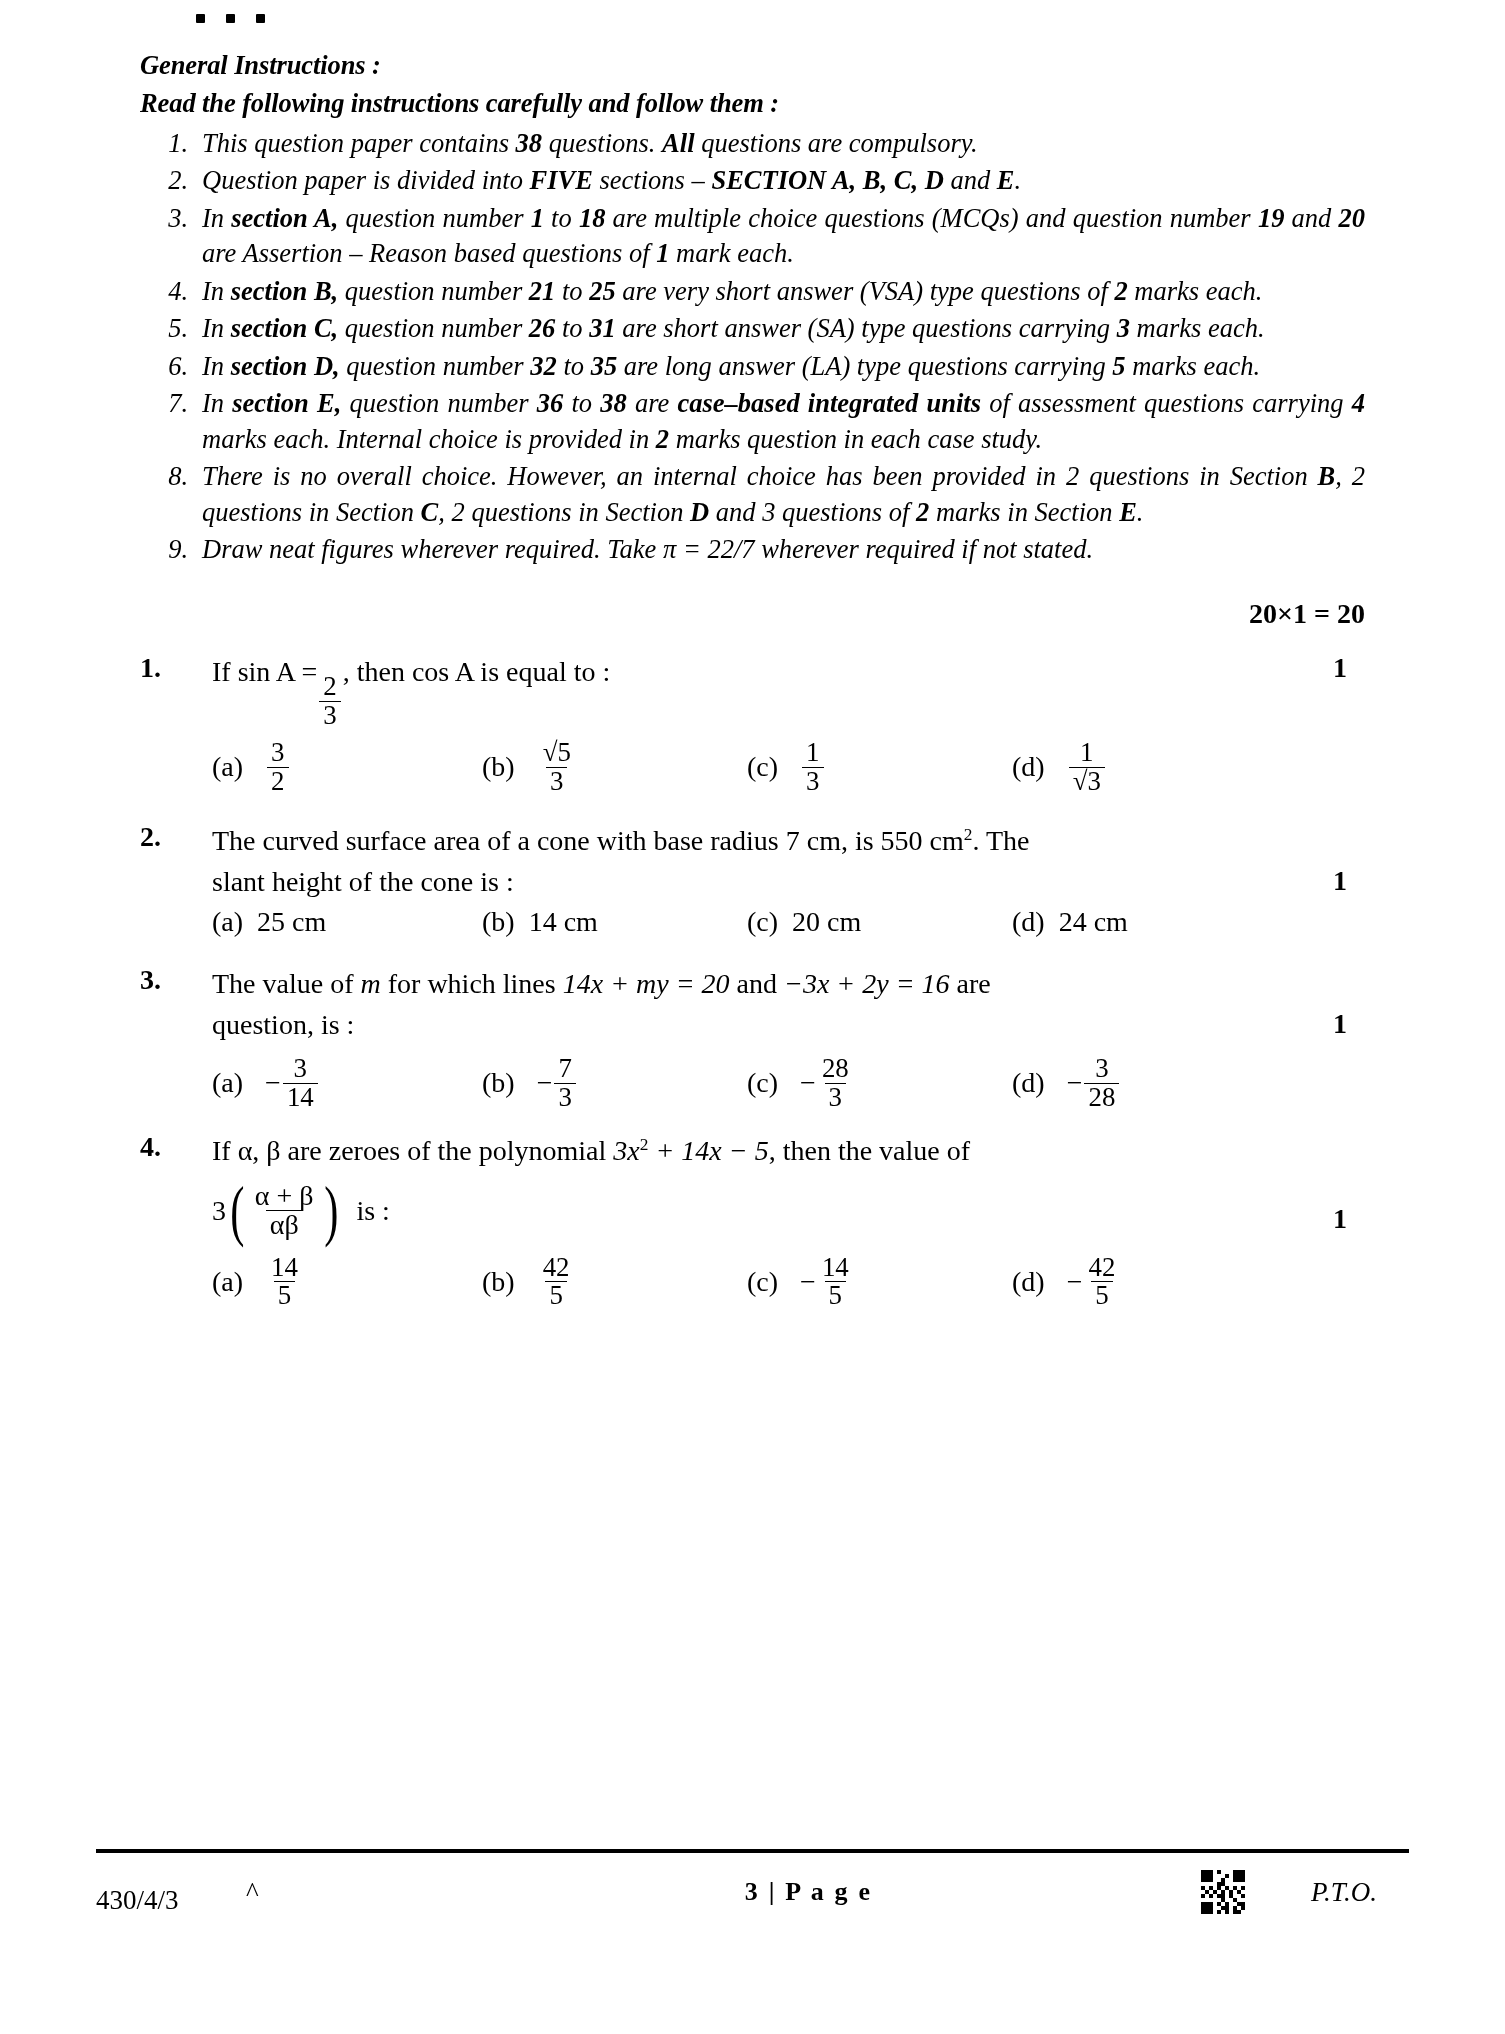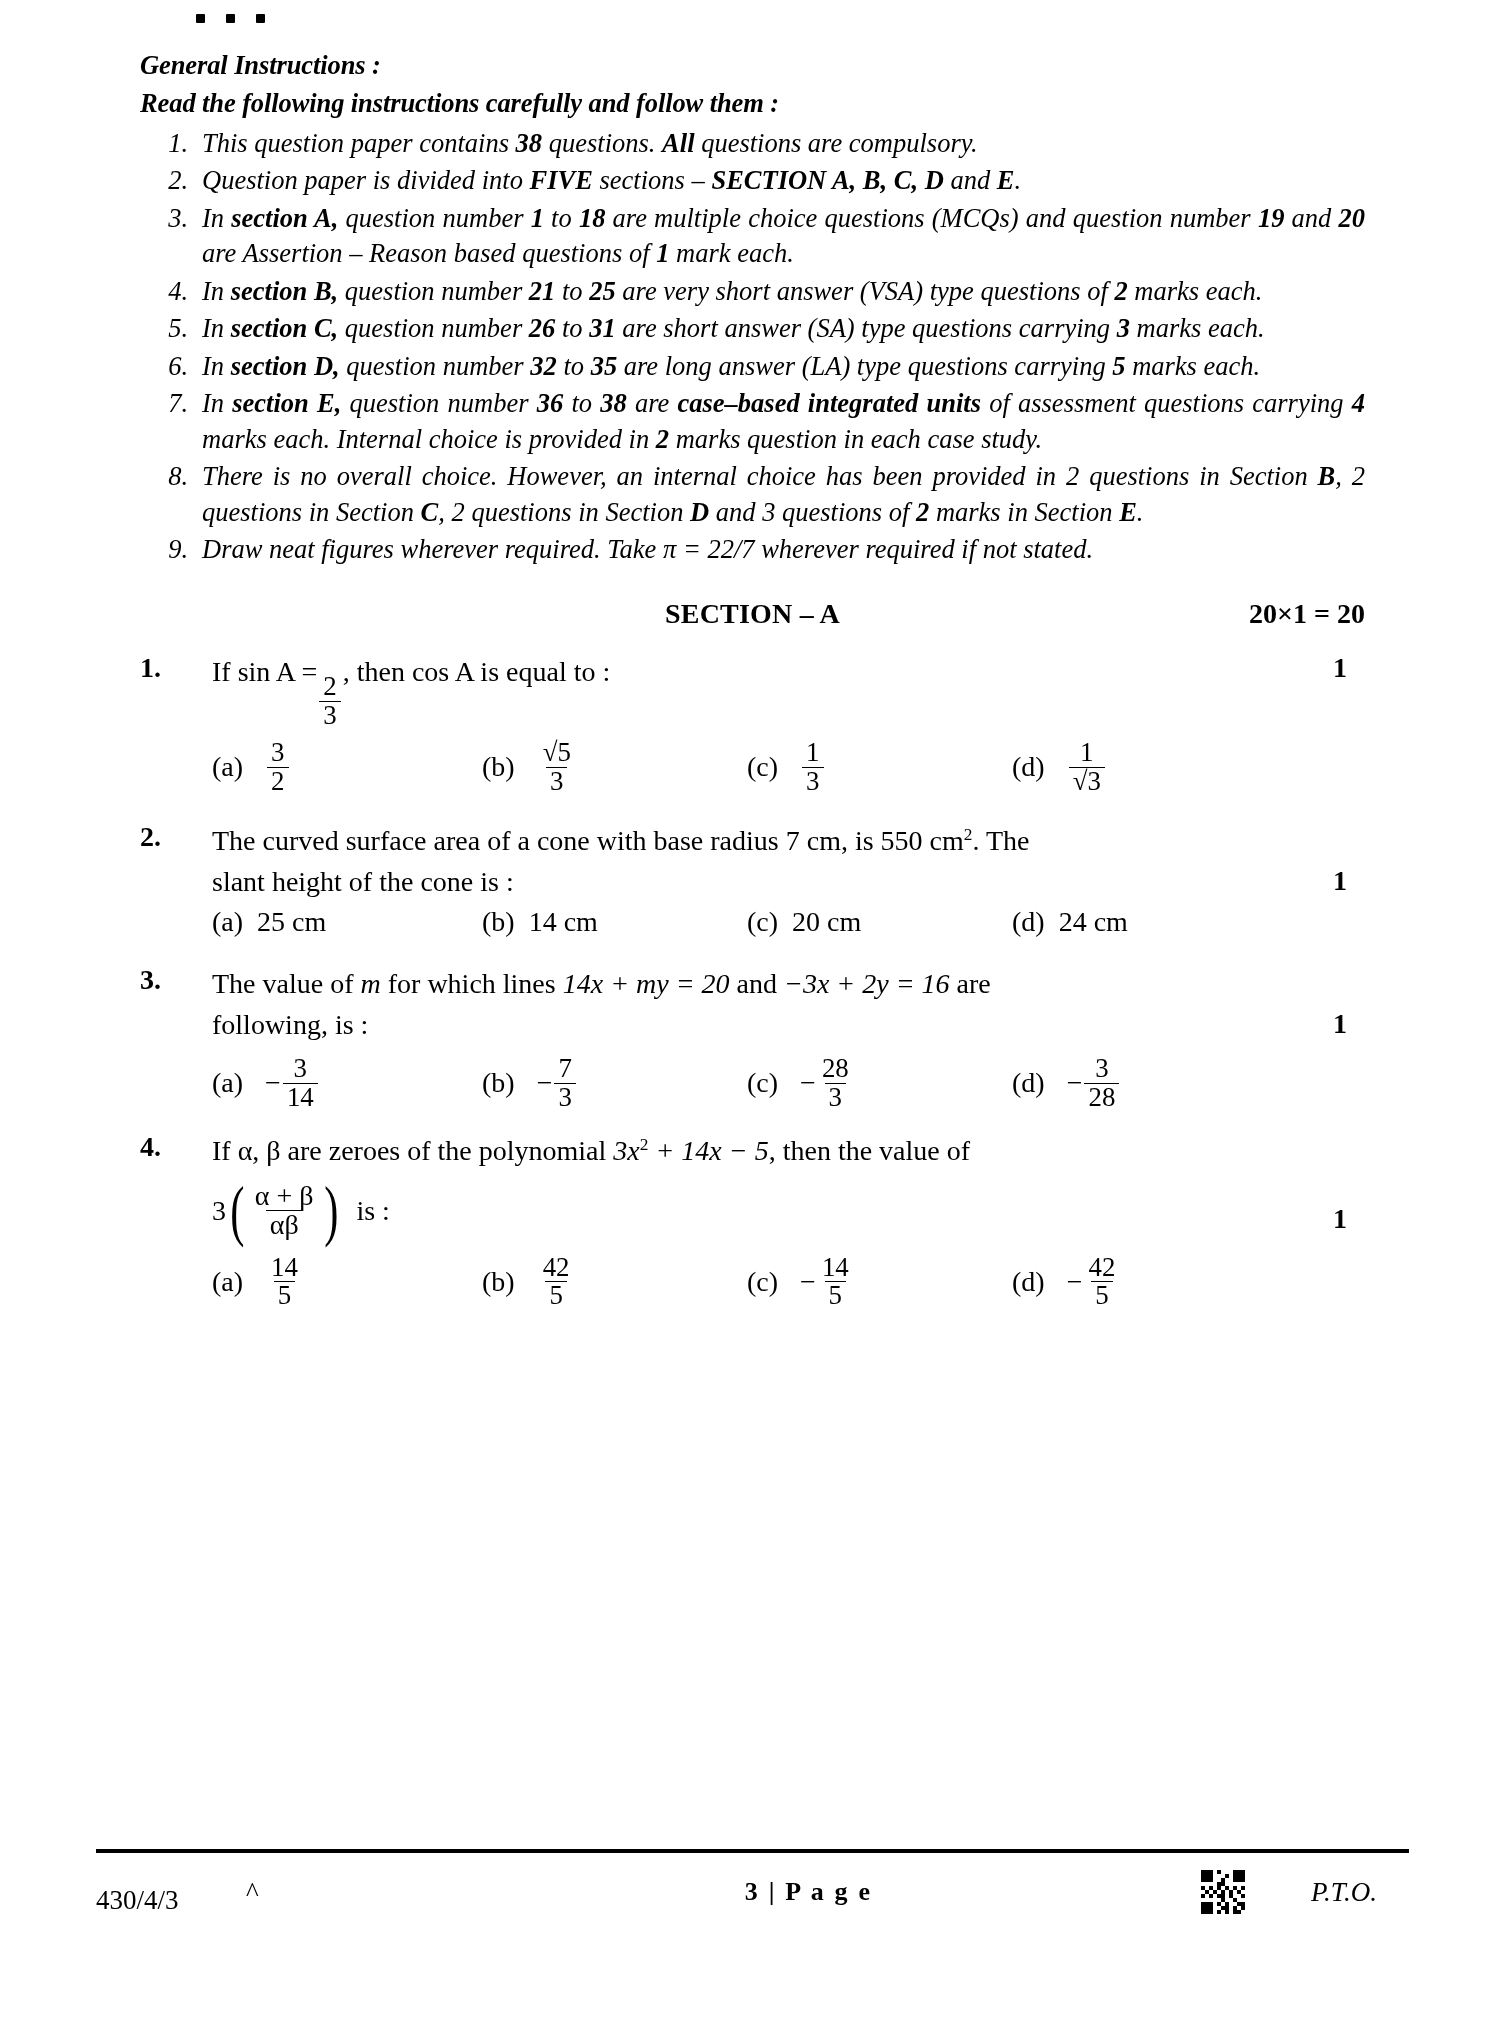--- a/index.html
+++ b/index.html
@@ -298,21 +298,20 @@
         <span class="num">8.</span>
         <span class="txt">There is no overall choice. However, an internal choice has been provided in 2 questions in Section <b>B</b>, 2 questions in Section <b>C</b>, 2 questions in Section <b>D</b> and 3 questions of <b>2</b> marks in Section <b>E</b>.</span>
       </li>
       <li>
         <span class="num">9.</span>
         <span class="txt">Draw neat figures wherever required. Take π = 22/7 wherever required if not stated.</span>
       </li>
     </ol>
 
     <div class="section-row">
-      <div class="section-title">SECTION – A</div>
       <div class="section-marks">20×1 = 20</div>
     </div>
 
 
     <div class="q">
       <div class="q-marks">1</div>
       <div class="q-head">
         <div class="q-num">1.</div>
         <div class="q-body">
           <span>If sin  A =</span><span class="frac">
@@ -389,21 +388,21 @@
         </div>
       </div>
     </div>
 
     <div class="q" style="margin-top:26px;">
       <div class="q-marks" style="top:44px;">1</div>
       <div class="q-head">
         <div class="q-num">3.</div>
         <div class="q-body">
           <span>The value of </span><span class="it">m</span><span> for which lines </span><span class="it">14x + my = 20</span><span> and </span><span class="it">−3x + 2y = 16</span><span> are</span><br>
-          <span>following, is :</span>
+          <span>question, is :</span>
         </div>
       </div>
       <div class="opts">
         <div class="opt opt-w-a">
           <span class="lab">(a)</span>
           <span class="val">
               <span>−</span>
               <span class="frac">
                 <span class="nume">3</span>
                 <span class="deno">14</span>

